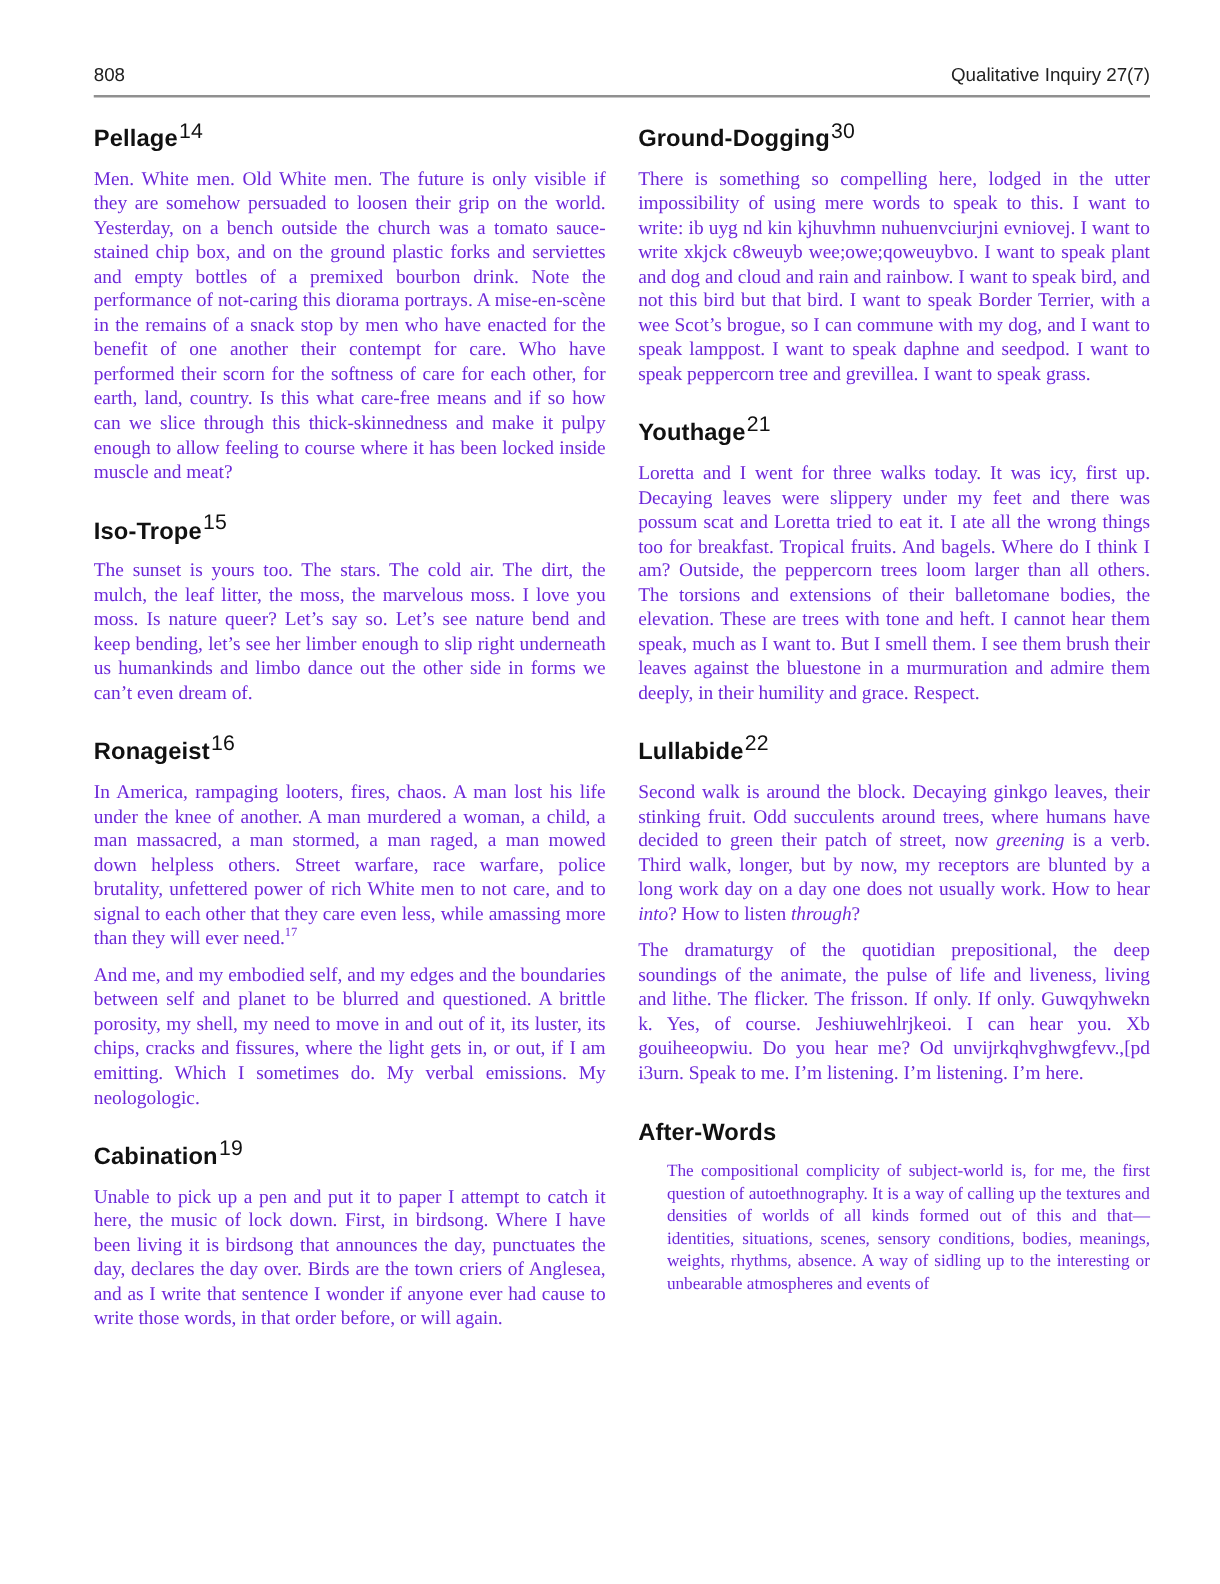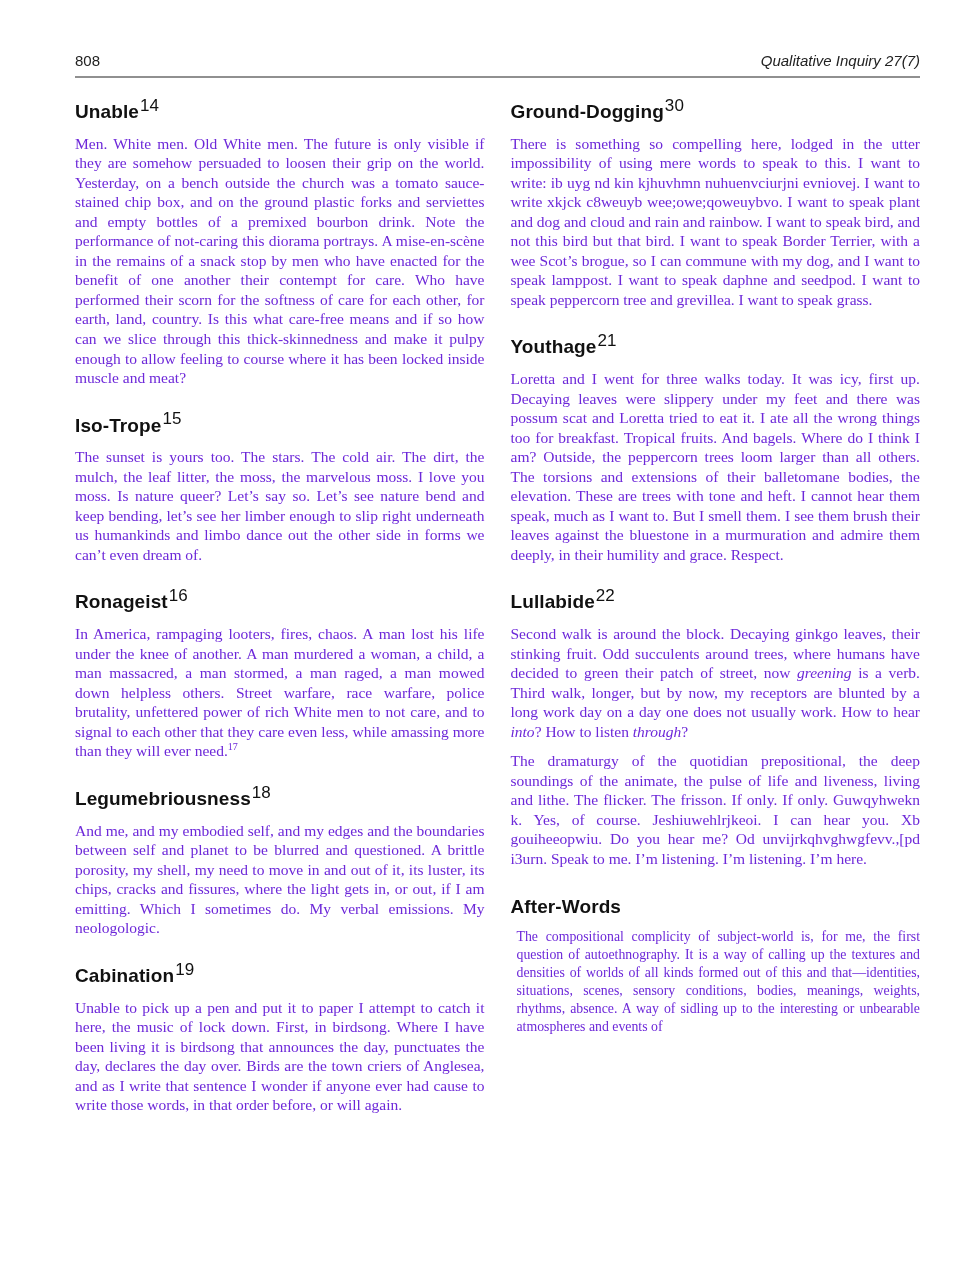--- a/index.html
+++ b/index.html
@@ -22,21 +22,20 @@
     display: flex;
     justify-content: space-between;
     align-items: flex-end;
     font-family: "Liberation Sans", sans-serif;
     font-size: 15px;
     color: #222;
     border-bottom: 2px solid #909090;
     padding-bottom: 7px;
   }
   .running-head .journal {
-    font-style: italic;
   }
   .cols {
     display: flex;
     gap: 26px;
     margin-top: 4px;
   }
   .col {
     flex: 1 1 0;
     min-width: 0;
   }
@@ -68,47 +67,46 @@
     color: #6d28d9;
   }
   p sup {
     font-size: 10px;
     line-height: 0;
     vertical-align: super;
   }
   .quote-sec p {
     font-size: 13.8px;
     line-height: 1.3;
-    margin-left: 6px;
+    margin-left: 23px;
   }
 </style>
 </head>
 <body>
 
 <div class="page">
   <div class="running-head">
     <span class="folio">808</span>
     <span class="journal">Qualitative Inquiry 27(7)</span>
   </div>
   <div class="cols">
     <div class="col" id="col-left">
         <section class="sec">
-          <h2><span>Unable</span><sup>14</sup></h2>
+          <h2><span>Pellage</span><sup>14</sup></h2>
           <p><span>Men. White men. Old White men. The future is only visible if they are somehow persuaded to loosen their grip on the world. Yesterday, on a bench outside the church was a tomato sauce-stained chip box, and on the ground plastic forks and serviettes and empty bottles of a premixed bourbon drink. Note the performance of not-caring this diorama portrays. A mise-en-scène in the remains of a snack stop by men who have enacted for the benefit of one another their contempt for care. Who have performed their scorn for the softness of care for each other, for earth, land, country. Is this what care-free means and if so how can we slice through this thick-skinnedness and make it pulpy enough to allow feeling to course where it has been locked inside muscle and meat?</span></p>
         </section>
         <section class="sec">
           <h2><span>Iso-Trope</span><sup>15</sup></h2>
           <p><span>The sunset is yours too. The stars. The cold air. The dirt, the mulch, the leaf litter, the moss, the marvelous moss. I love you moss. Is nature queer? Let’s say so. Let’s see nature bend and keep bending, let’s see her limber enough to slip right underneath us humankinds and limbo dance out the other side in forms we can’t even dream of.</span></p>
         </section>
         <section class="sec">
           <h2><span>Ronageist</span><sup>16</sup></h2>
           <p><span>In America, rampaging looters, fires, chaos. A man lost his life under the knee of another. A man murdered a woman, a child, a man massacred, a man stormed, a man raged, a man mowed down helpless others. Street warfare, race warfare, police brutality, unfettered power of rich White men to not care, and to signal to each other that they care even less, while amassing more than they will ever need.</span><sup>17</sup></p>
         </section>
         <section class="sec">
-          <h2><span>Legumebriousness</span><sup>18</sup></h2>
           <p><span>And me, and my embodied self, and my edges and the boundaries between self and planet to be blurred and questioned. A brittle porosity, my shell, my need to move in and out of it, its luster, its chips, cracks and fissures, where the light gets in, or out, if I am emitting. Which I sometimes do. My verbal emissions. My neologologic.</span></p>
         </section>
         <section class="sec">
           <h2><span>Cabination</span><sup>19</sup></h2>
           <p><span>Unable to pick up a pen and put it to paper I attempt to catch it here, the music of lock down. First, in birdsong. Where I have been living it is birdsong that announces the day, punctuates the day, declares the day over. Birds are the town criers of Anglesea, and as I write that sentence I wonder if anyone ever had cause to write those words, in that order before, or will again.</span></p>
         </section>
       </div>
     <div class="col" id="col-right">
         <section class="sec">
           <h2><span>Ground-Dogging</span><sup>30</sup></h2>

